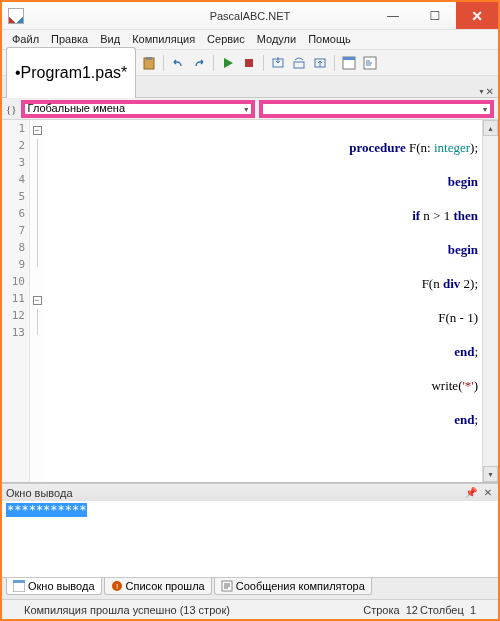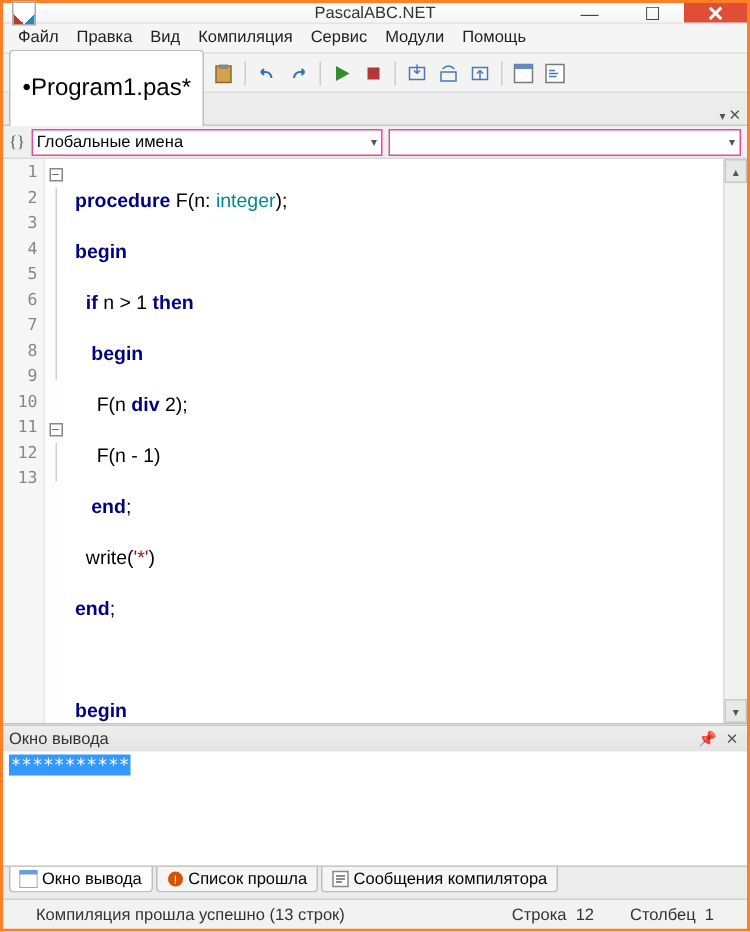--- a/index.html
+++ b/index.html
@@ -15,21 +15,21 @@
   }
   .window {
     width: 500px;
     height: 621px;
     border: 2px solid #ff7f27;
     display: flex;
     flex-direction: column;
     background: #f0f0f0;
   }
   .titlebar {
-    height: 14px;
+    height: 28px;
     background: linear-gradient(#fff, #f4f4f4);
     display: flex;
     align-items: center;
     position: relative;
     border-bottom: 1px solid #e4e4e4;
   }
   .app-icon {
     width: 16px; height: 16px;
     margin: 0 6px;
     background: #fff;
@@ -134,23 +134,23 @@
     display: flex;
     align-items: center;
     padding: 1px 4px;
     gap: 4px;
     border-bottom: 1px solid #d8d8d8;
   }
   .combo {
     flex: 1;
     height: 18px;
     background: #fff;
-    border: 1px solid #ec4899;
-    display: flex;
-    align-items: center;
+    border: 4px solid #ec4899;
+    display: flex;
+    align-items: flex-end;
     justify-content: space-between;
     padding: 0 3px;
     font-size: 11px;
     cursor: pointer;
   }
   .combo .chev {
     font-size: 8px; color: #555;
   }
   .editor-area {
     flex: 1;
@@ -200,25 +200,26 @@
   .fold-line {
     position: absolute;
     width: 1px;
     background: #cfcfcf;
     left: 50%;
     top: 0; bottom: 0;
   }
   .code {
     flex: 1;
     padding: 2px 4px 2px 6px;
-    font-family: Liberation Sans, sans-serif;
+    font-family: Liberation Serif, serif;
     font-size: 13px;
     white-space: pre;
     position: relative;
     line-height: 17px;
+    text-align: right;
   }
   .code-line { height: 17px; }
   .kw { color: #000080; font-weight: bold; }
   .ty { color: #008b8b; }
   .sn { color: #000; }
   .st { color: #a31515; }
   .editor-vscroll {
     width: 16px;
     background: #f0f0f0;
     border-left: 1px solid #dcdcdc;
@@ -297,21 +298,21 @@
     border-top: 1px solid #d0d0d0;
     display: flex;
     align-items: center;
     padding: 0 22px;
     font-size: 11px;
     color: #333;
   }
   .statusbar .right {
     margin-left: auto;
     display: flex;
-    gap: 24px;
+    gap: 2px;
   }
   .chev { font-size: 8px; }
   svg { display: block; }
 </style>
 </head>
 <body>
 
 <div class="window">
 
   <div class="titlebar">

